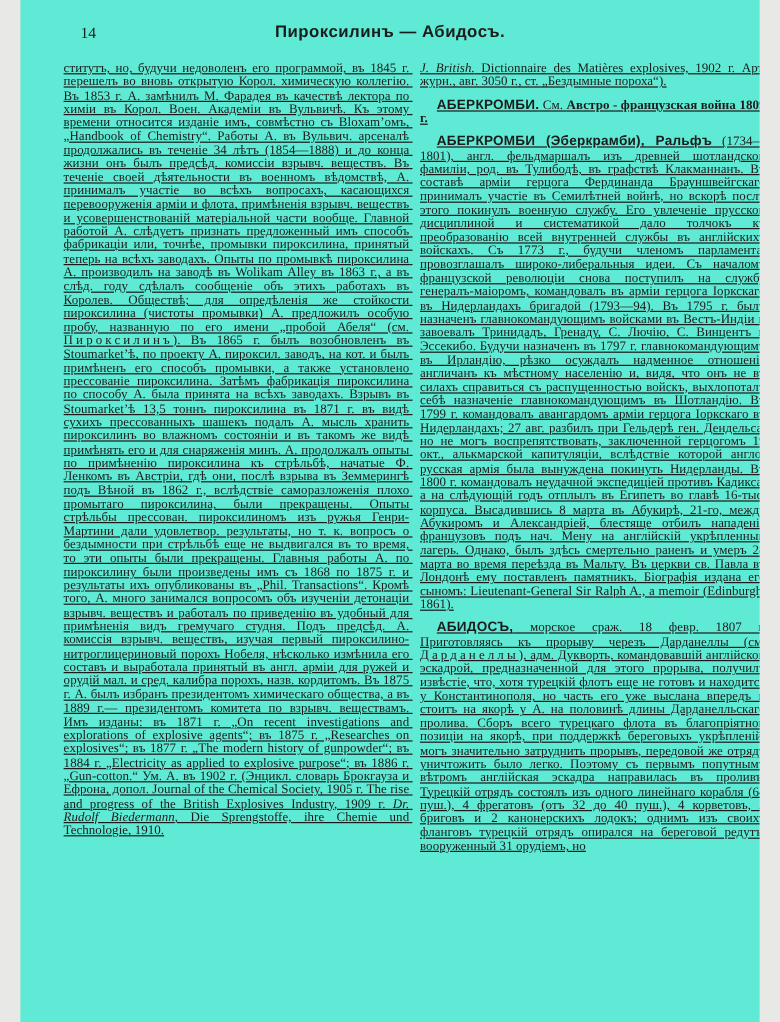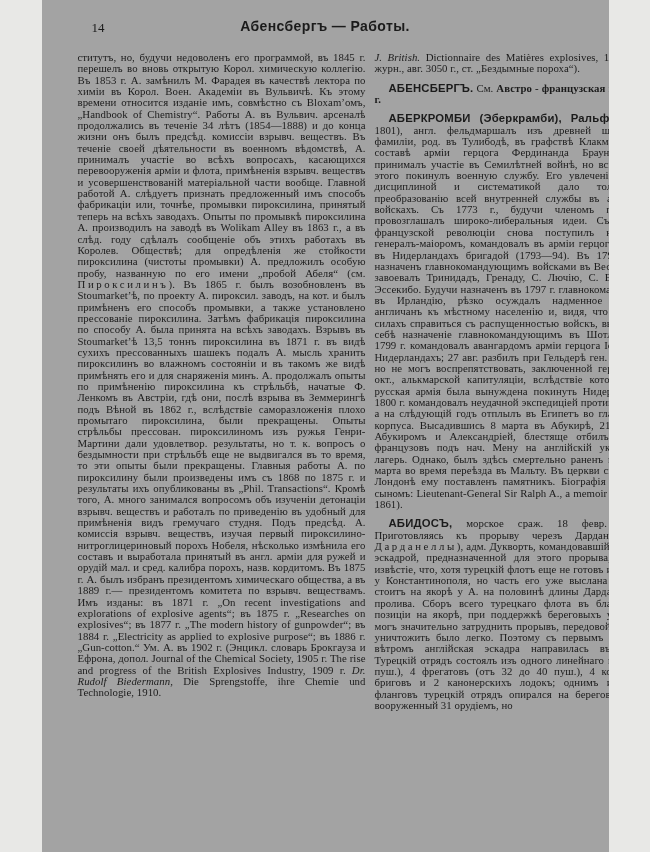--- a/index.html
+++ b/index.html
@@ -1,32 +1,33 @@
 <!DOCTYPE html>
 <html lang="ru"><head>
 <meta charset="utf-8">
 <style>
   html,body{margin:0;padding:0;background:#e8e8e6;}
   .page{
-    width:567px;height:852px;margin:0 auto;position:relative;
-    background:#a3a3a3;color:#1b1b1b;overflow:hidden;
+    width:616px;height:852px;margin:0 auto;position:relative;
+    background:#5eead4;color:#1b1b1b;overflow:hidden;
     font-family:"Liberation Serif", serif;
   }
   .header{position:relative;height:26px;padding-top:18px;}
   .pagenum{
     position:absolute;left:50px;top:20px;
     font-size:13px;font-family:"Liberation Serif", serif;
   }
   .title{
     text-align:center;font-family:"Liberation Sans", sans-serif;
     font-weight:700;font-size:14px;letter-spacing:0.4px;
   }
   .cols{
     display:flex;gap:9px;padding:8px 30px 0 36px;
     box-sizing:border-box;
+    text-decoration:underline;
   }
   .col{
     width:288px;flex:0 0 288px;
     font-size:10.8px;line-height:11.35px;
     text-align:justify;
     letter-spacing:0.05px;
   }
   p.para{margin:0;padding:0;}
   p.para.indent{text-indent:14px;}
   p.para.gap{margin-top:8px;}
@@ -38,26 +39,26 @@
     font-weight:700;font-family:"Liberation Sans", sans-serif;
     font-size:11.3px;letter-spacing:0.2px;
   }
 </style>
 </head>
 <body>
 
 <div class="page">
   <div class="header">
     <span class="pagenum">14</span>
-    <div class="title">Абенсбергъ — Работы.</div>
+    <div class="title">Пироксилинъ — Абидосъ.</div>
   </div>
   <div class="cols">
     <div class="col">
         <p class="para"><span class="seg">ститутъ, но, будучи недоволенъ его программой, въ 1845 г. перешелъ во вновь открытую Корол. химическую коллегію. Въ 1853 г. А. замѣнилъ М. Фарадея въ качествѣ лектора по химіи въ Корол. Воен. Академіи въ Вульвичѣ. Къ этому времени относится изданіе имъ, совмѣстно съ Bloxam’омъ, „Handbook of Chemistry“. Работы А. въ Вульвич. арсеналѣ продолжались въ теченіе 34 лѣтъ (1854—1888) и до конца жизни онъ былъ предсѣд. комиссіи взрывч. веществъ. Въ теченіе своей дѣятельности въ военномъ вѣдомствѣ, А. принималъ участіе во всѣхъ вопросахъ, касающихся перевооруженія арміи и флота, примѣненія взрывч. веществъ и усовершенствованій матеріальной части вообще. Главной работой А. слѣдуетъ признать предложенный имъ способъ фабрикаціи или, точнѣе, промывки пироксилина, принятый теперь на всѣхъ заводахъ. Опыты по промывкѣ пироксилина А. производилъ на заводѣ въ Wolikam Alley въ 1863 г., а въ слѣд. году сдѣлалъ сообщеніе объ этихъ работахъ въ Королев. Обществѣ; для опредѣленія же стойкости пироксилина (чистоты промывки) А. предложилъ особую пробу, названную по его имени „пробой Абеля“ (см. </span><span class="seg sp">Пироксилинъ</span><span class="seg">). Въ 1865 г. былъ возобновленъ въ Stoumarket’ѣ, по проекту А. пироксил. заводъ, на кот. и былъ примѣненъ его способъ промывки, а также установлено прессованіе пироксилина. Затѣмъ фабрикація пироксилина по способу А. была принята на всѣхъ заводахъ. Взрывъ въ Stoumarket’ѣ 13,5 тоннъ пироксилина въ 1871 г. въ видѣ сухихъ прессованныхъ шашекъ подалъ А. мысль хранить пироксилинъ во влажномъ состояніи и въ такомъ же видѣ примѣнять его и для снаряженія минъ. А. продолжалъ опыты по примѣненію пироксилина къ стрѣльбѣ, начатые Ф. Ленкомъ въ Австріи, гдѣ они, послѣ взрыва въ Земмерингѣ подъ Вѣной въ 1862 г., вслѣдствіе саморазложенія плохо промытаго пироксилина, были прекращены. Опыты стрѣльбы прессован. пироксилиномъ изъ ружья Генри-Мартини дали удовлетвор. результаты, но т. к. вопросъ о бездымности при стрѣльбѣ еще не выдвигался въ то время, то эти опыты были прекращены. Главныя работы А. по пироксилину были произведены имъ съ 1868 по 1875 г. и результаты ихъ опубликованы въ „Phil. Transactions“. Кромѣ того, А. много занимался вопросомъ объ изученіи детонаціи взрывч. веществъ и работалъ по приведенію въ удобный для примѣненія видъ гремучаго студня. Подъ предсѣд. А. комиссія взрывч. веществъ, изучая первый пироксилино-нитроглицериновый порохъ Нобеля, нѣсколько измѣнила его составъ и выработала принятый въ англ. арміи для ружей и орудій мал. и сред. калибра порохъ, назв. кордитомъ. Въ 1875 г. А. былъ избранъ президентомъ химическаго общества, а въ 1889 г.— президентомъ комитета по взрывч. веществамъ. Имъ изданы: въ 1871 г. „On recent investigations and explorations of explosive agents“; въ 1875 г. „Researches on explosives“; въ 1877 г. „The modern history of gunpowder“; въ 1884 г. „Electricity as applied to explosive purpose“; въ 1886 г. „Gun-cotton.“ Ум. А. въ 1902 г. (Энцикл. словарь Брокгауза и Ефрона, допол. Journal of the Chemical Society, 1905 г. The rise and progress of the British Explosives Industry, 1909 г. </span><span class="seg i">Dr. Rudolf Biedermann</span><span class="seg">, Die Sprengstoffe, ihre Chemie und Technologie, 1910.</span></p>
       </div>
     <div class="col">
         <p class="para"><span class="seg i">J. British.</span><span class="seg"> Dictionnaire des Matières explosives, 1902 г. Арт. журн., авг. 3050 г., ст. „Бездымные пороха“).</span></p>
-        <p class="para indent gap"><span class="seg hw">АБЕНСБЕРГЪ.</span><span class="seg"> См. </span><span class="seg b">Австро - французская война 1809 г.</span></p>
+        <p class="para indent gap"><span class="seg hw">АБЕРКРОМБИ.</span><span class="seg"> См. </span><span class="seg b">Австро - французская война 1809 г.</span></p>
         <p class="para indent gap"><span class="seg hw">АБЕРКРОМБИ (Эберкрамби), Ральфъ</span><span class="seg"> (1734—1801), англ. фельдмаршалъ изъ древней шотландской фамиліи, род. въ Тулибодѣ, въ графствѣ Клакманнанъ. Въ составѣ арміи герцога Фердинанда Брауншвейгскаго принималъ участіе въ Семилѣтней войнѣ, но вскорѣ послѣ этого покинулъ военную службу. Его увлеченіе прусской дисциплиной и систематикой дало толчокъ къ преобразованію всей внутренней службы въ англійскихъ войскахъ. Съ 1773 г., будучи членомъ парламента, провозглашалъ широко-либеральныя идеи. Съ началомъ французской революціи снова поступилъ на службу генералъ-маіоромъ, командовалъ въ арміи герцога Іоркскаго въ Нидерландахъ бригадой (1793—94). Въ 1795 г. былъ назначенъ главнокомандующимъ войсками въ Вестъ-Индіи и завоевалъ Тринидадъ, Гренаду, С. Лючію, С. Винцентъ и Эссекибо. Будучи назначенъ въ 1797 г. главнокомандующимъ въ Ирландію, рѣзко осуждалъ надменное отношеніе англичанъ къ мѣстному населенію и, видя, что онъ не въ силахъ справиться съ распущенностью войскъ, выхлопоталъ себѣ назначеніе главнокомандующимъ въ Шотландію. Въ 1799 г. командовалъ авангардомъ арміи герцога Іоркскаго въ Нидерландахъ; 27 авг. разбилъ при Гельдерѣ ген. Дендельса, но не могъ воспрепятствовать, заключенной герцогомъ 19 окт., алькмарской капитуляціи, вслѣдствіе которой англо-русская армія была вынуждена покинуть Нидерланды. Въ 1800 г. командовалъ неудачной экспедиціей противъ Кадикса, а на слѣдующій годъ отплылъ въ Египетъ во главѣ 16-тыс. корпуса. Высадившись 8 марта въ Абукирѣ, 21-го, между Абукиромъ и Александріей, блестяще отбилъ нападеніе французовъ подъ нач. Мену на англійскій укрѣпленный лагерь. Однако, былъ здѣсь смертельно раненъ и умеръ 28 марта во время переѣзда въ Мальту. Въ церкви св. Павла въ Лондонѣ ему поставленъ памятникъ. Біографія издана его сыномъ: Lieutenant-General Sir Ralph A., a memoir (Edinburgh, 1861).</span></p>
         <p class="para indent gap"><span class="seg hw">АБИДОСЪ,</span><span class="seg"> морское сраж. 18 февр. 1807 г. Приготовляясь къ прорыву черезъ Дарданеллы (см. </span><span class="seg sp">Дарданеллы</span><span class="seg">), адм. Дукворть, командовавшій англійской эскадрой, предназначенной для этого прорыва, получилъ извѣстіе, что, хотя турецкій флотъ еще не готовъ и находится у Константинополя, но часть его уже выслана впередъ и стоитъ на якорѣ у А. на половинѣ длины Дарданелльскаго пролива. Сборъ всего турецкаго флота въ благопріятной позиціи на якорѣ, при поддержкѣ береговыхъ укрѣпленій, могъ значительно затруднить прорывъ, передовой же отрядъ уничтожить было легко. Поэтому съ первымъ попутнымъ вѣтромъ англійская эскадра направилась въ проливъ. Турецкій отрядъ состоялъ изъ одного линейнаго корабля (64 пуш.), 4 фрегатовъ (отъ 32 до 40 пуш.), 4 корветовъ, 2 бриговъ и 2 канонерскихъ лодокъ; однимъ изъ своихъ фланговъ турецкій отрядъ опирался на береговой редутъ, вооруженный 31 орудіемъ, но</span></p>
       </div>
   </div>
 </div>
 
 </body></html>

